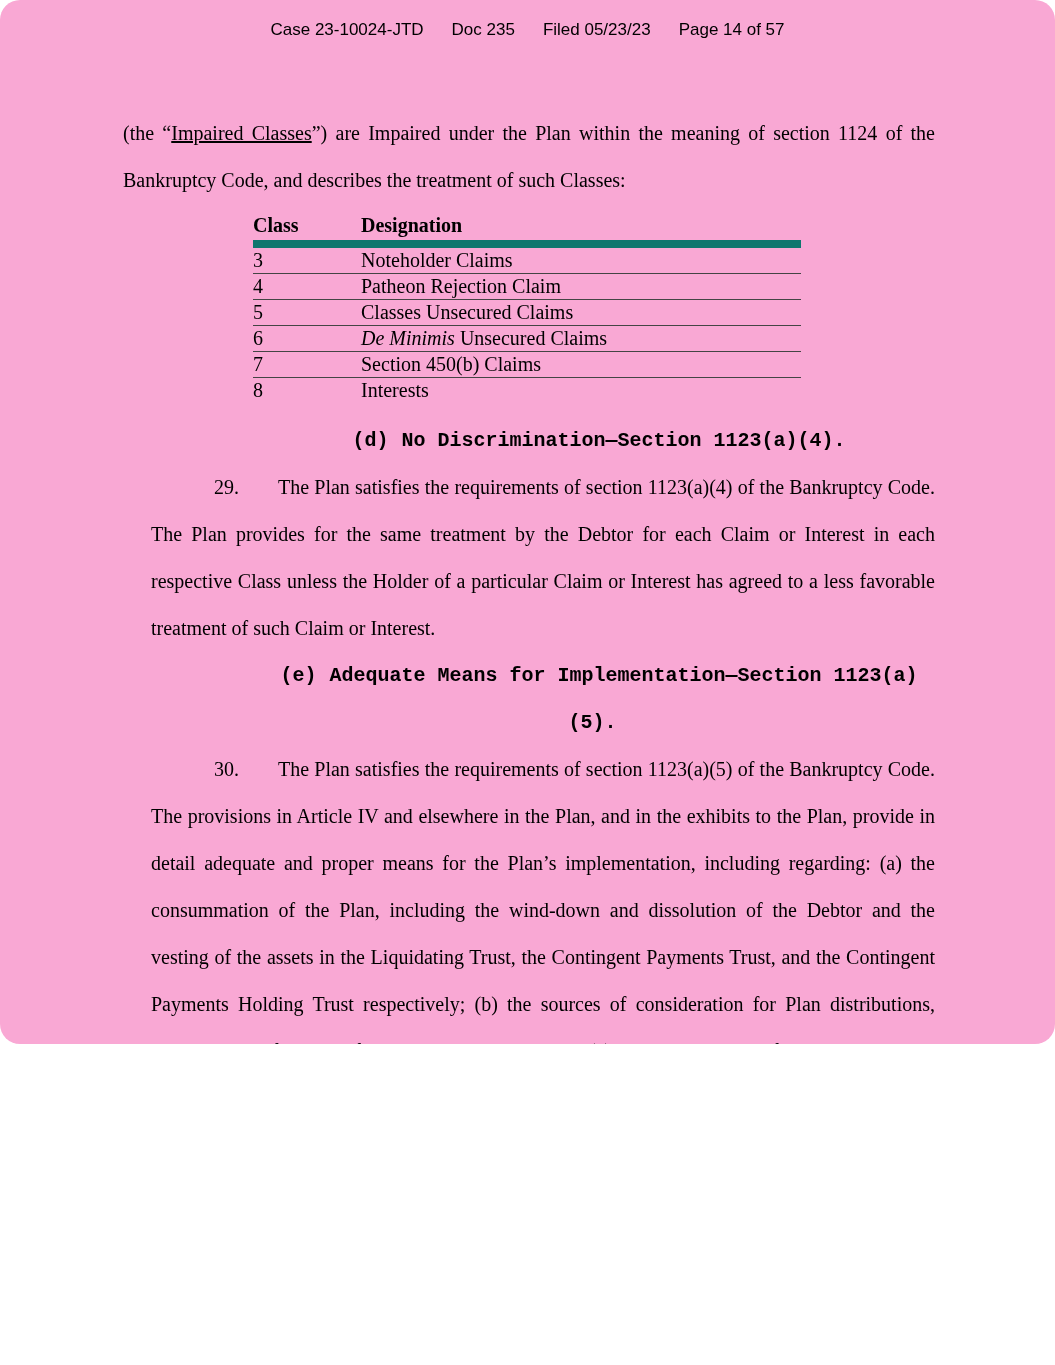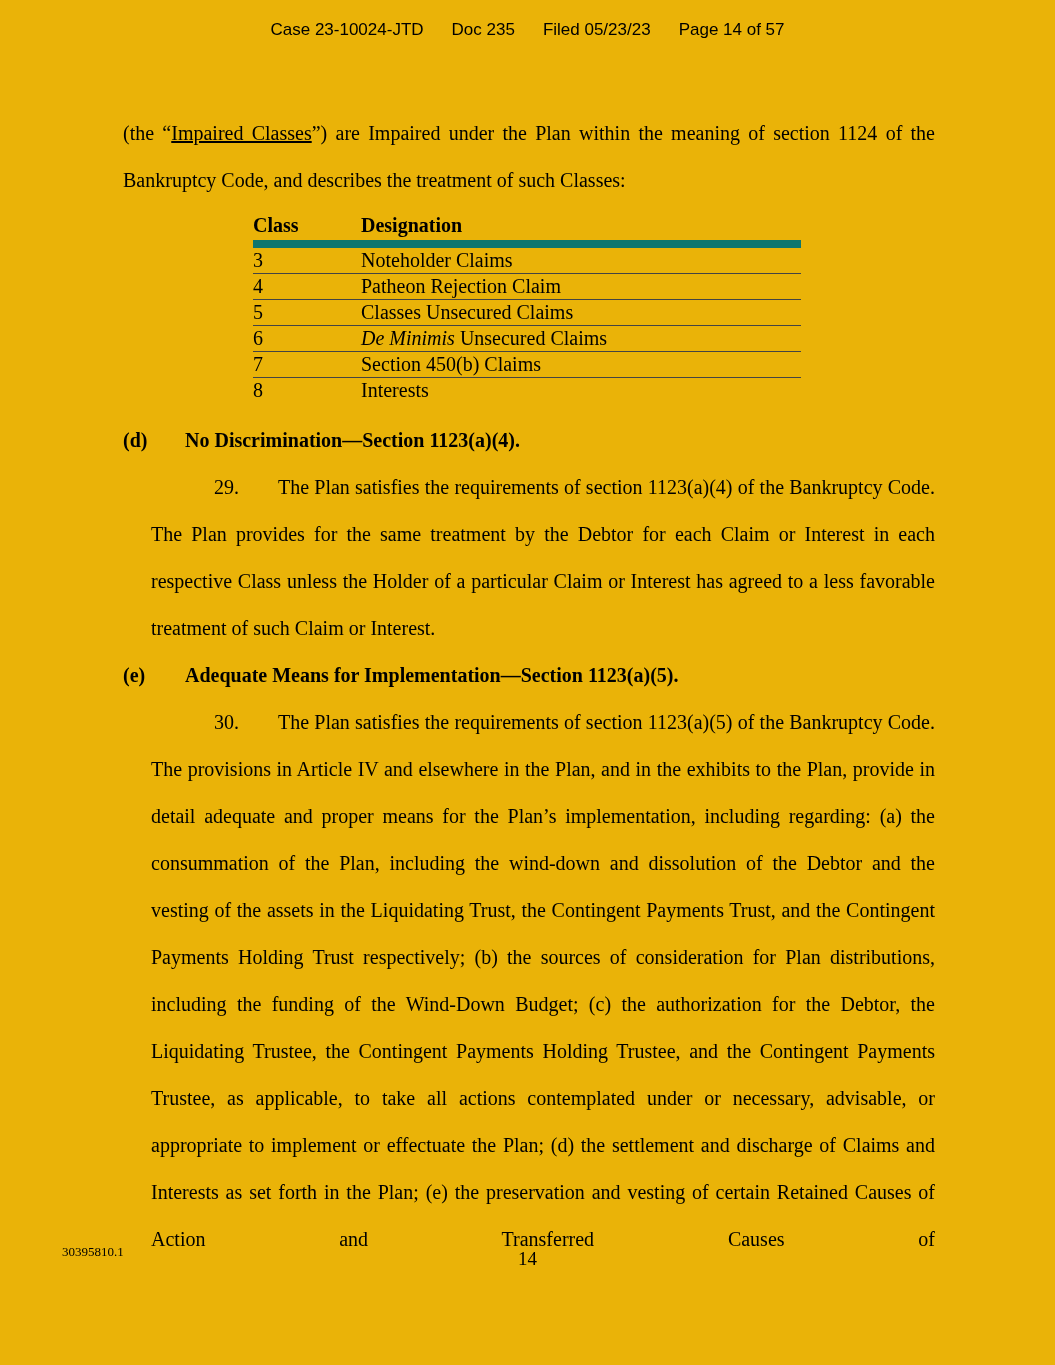--- a/index.html
+++ b/index.html
@@ -3,26 +3,27 @@
 <meta charset="utf-8">
 <style>
   html, body {
     margin: 0;
     padding: 0;
     background: #ffffff;
   }
   .page {
     position: relative;
     width: 1055px;
-    height: 1365px;
-    background: #eab308;
+    height: 1044px;
+    background: #f9a8d4;
     color: #000000;
     font-family: "Liberation Serif", serif;
     overflow: hidden;
     box-sizing: border-box;
+    border-radius: 20px;
   }
   .stamp {
     position: absolute;
     top: 20px;
     left: 0;
     right: 0;
     display: flex;
     justify-content: center;
     gap: 28px;
     font-family: "Liberation Sans", sans-serif;
@@ -56,21 +57,23 @@
   }
   table.classes td {
     border-bottom: 1px solid #444;
     padding: 1px 0;
     vertical-align: top;
   }
   table.classes tr:last-child td { border-bottom: none; }
   table.classes .col-class { width: 108px; }
   .heading {
     font-weight: bold;
-    text-align: left;
+    margin-left: 127px;
+    text-align: center;
+    font-family: Liberation Mono, monospace;
   }
   .h-label {
     display: inline-block;
     width: 62px;
   }
   .body-para { text-indent: 63px; margin-left: 28px; }
   .justify-last { text-align-last: justify; }
   .para-num {
     display: inline-block;
     width: 64px;

